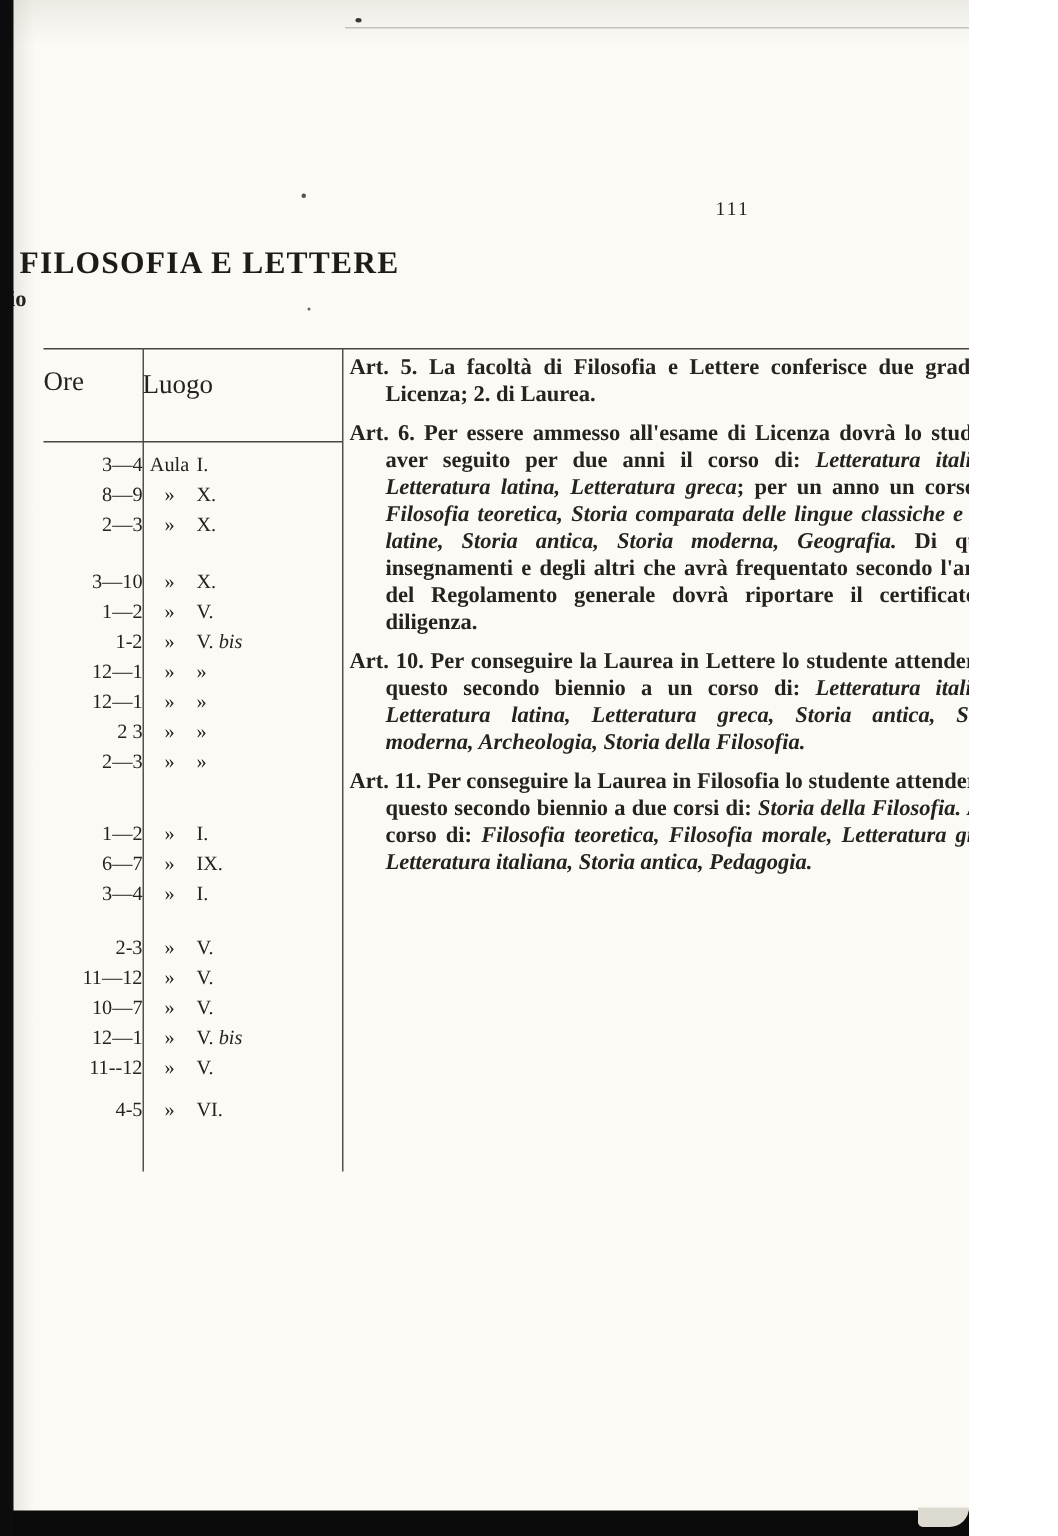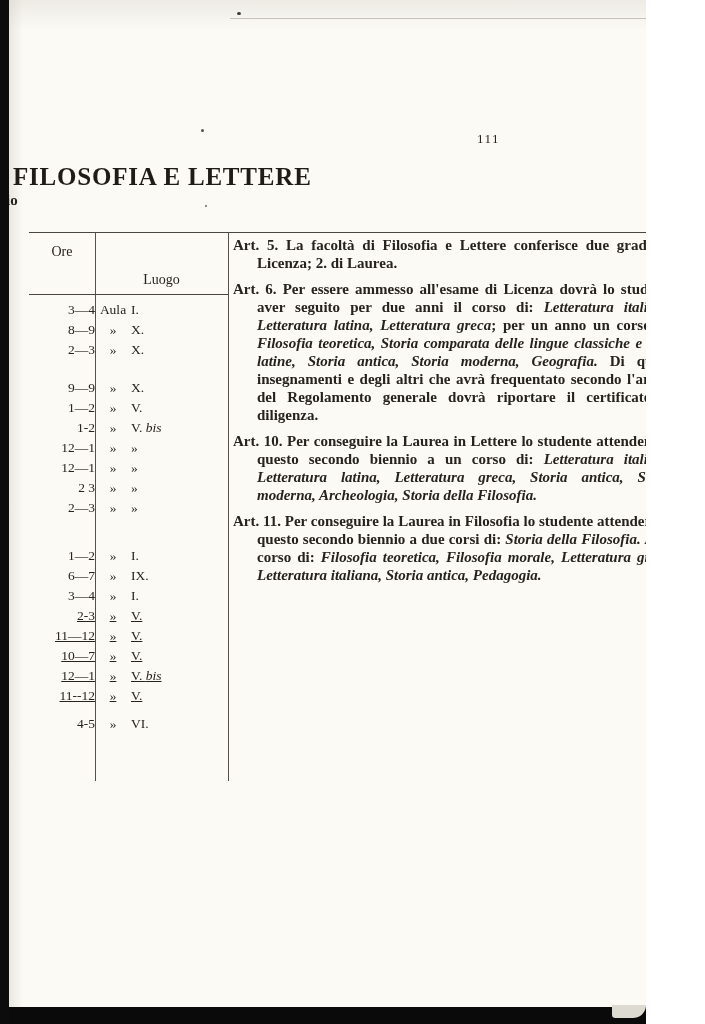--- a/index.html
+++ b/index.html
@@ -24,36 +24,36 @@
   .fold-face { position:absolute; right:0; top:0; width:0; height:0;
                border-top:47px solid #f3f1ea; border-left:48px solid transparent; z-index:3; }
   .topline { position:absolute; left:221px; top:18px; width:462px; height:1px; background:#c6c3ba; }
 
   .speck1 { position:absolute; left:228px; top:12px; width:4px; height:3px; background:#3a3732; border-radius:50%; }
   .speck2 { position:absolute; left:192px; top:129px; width:3px; height:3px; background:#55514a; border-radius:50%; }
   .speck3 { position:absolute; left:196px; top:205px; width:2px; height:2px; background:#6a655d; border-radius:50%; }
 
   .page-number { position:absolute; left:468px; top:131px; font-size:13px; letter-spacing:1.5px; color:#26231f; }
 
-  .title { position:absolute; left:4px; top:163px; font-size:25px; font-weight:bold; letter-spacing:0.8px; color:#1f1c18; white-space:nowrap; }
+  .title { position:absolute; left:4px; top:163px; font-size:21px; font-weight:bold; letter-spacing:0.8px; color:#1f1c18; white-space:nowrap; }
   .subtitle-frag { position:absolute; left:-3px; top:192px; font-size:15px; font-weight:bold; color:#26231f; }
 
   .rule-top    { position:absolute; left:20px; top:232px; width:648px; height:1px; background:#4a453f; }
   .rule-header { position:absolute; left:20px; top:294px; width:199px; height:1px; background:#4a453f; }
   .vline-1 { position:absolute; left:86px;  top:232px; width:1px; height:549px; background:#55504a; }
   .vline-2 { position:absolute; left:219px; top:232px; width:1px; height:549px; background:#55504a; }
 
-  .col-header { position:absolute; font-size:14px; color:#26231f; text-align:center; }
+  .col-header { position:absolute; font-size:18px; color:#26231f; text-align:left; }
   .ore-header   { left:20px; top:244px; width:66px; }
-  .luogo-header { left:86px; top:246px; width:133px;margin-top:26px; }
+  .luogo-header { left:86px; top:246px; width:133px; }
 
   .schedule { position:absolute; left:20px; top:300px; width:199px; font-size:13.5px; color:#26231f; }
   .sgroup:nth-child(2) { margin-top:18px; }
   .sgroup:nth-child(3) { margin-top:28px; }
-  .sgroup:nth-child(4) { margin-top:0;text-decoration:underline; }
+  .sgroup:nth-child(4) { margin-top:16px; }
   .sgroup:nth-child(5) { margin-top:8px; }
   .srow { display:flex; height:20px; line-height:20px; }
   .ore   { width:66px; text-align:right; }
   .luogo { width:133px; display:flex; }
   .l1 { width:36px; text-align:center; }
   .l2 { flex:1; text-align:left; }
 
   .regulations { position:absolute; left:224px; top:236px; width:442px; font-size:15px; line-height:18px; color:#26231f; text-align:justify; }
   .intro { padding-left:8px; padding-right:2px; margin-bottom:12px; }
   .article { margin-bottom:8px; }
@@ -111,21 +111,21 @@
           <div class="srow">
             <span class="ore">2—3</span>
             <span class="luogo">
               <span class="l1">»</span>
               <span class="l2">X.</span>
             </span>
           </div>
         </div>
         <div class="sgroup">
           <div class="srow">
-            <span class="ore">9—9</span>
+            <span class="ore">3—10</span>
             <span class="luogo">
               <span class="l1">»</span>
               <span class="l2">X.</span>
             </span>
           </div>
           <div class="srow">
             <span class="ore">1—2</span>
             <span class="luogo">
               <span class="l1">»</span>
               <span class="l2">V.</span>

